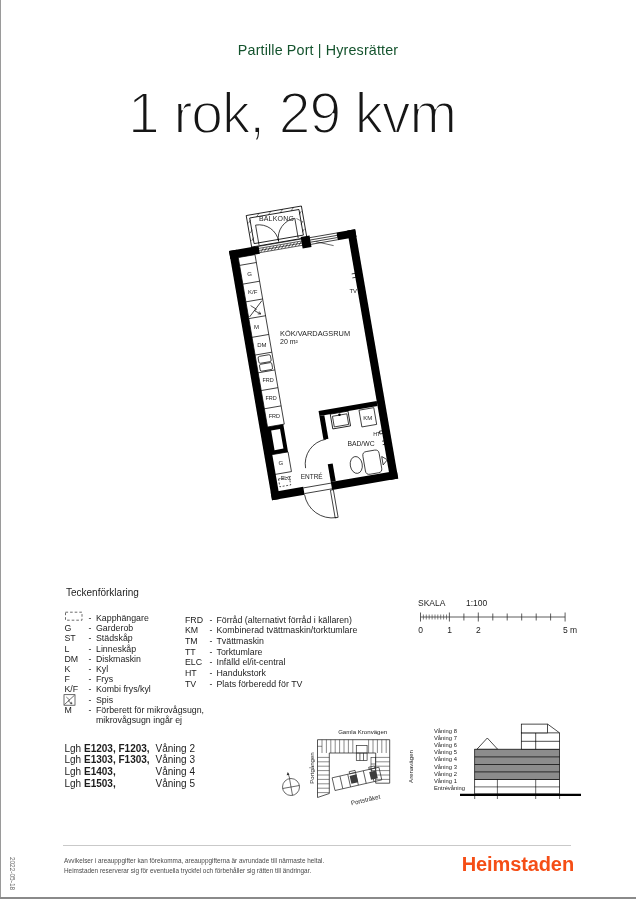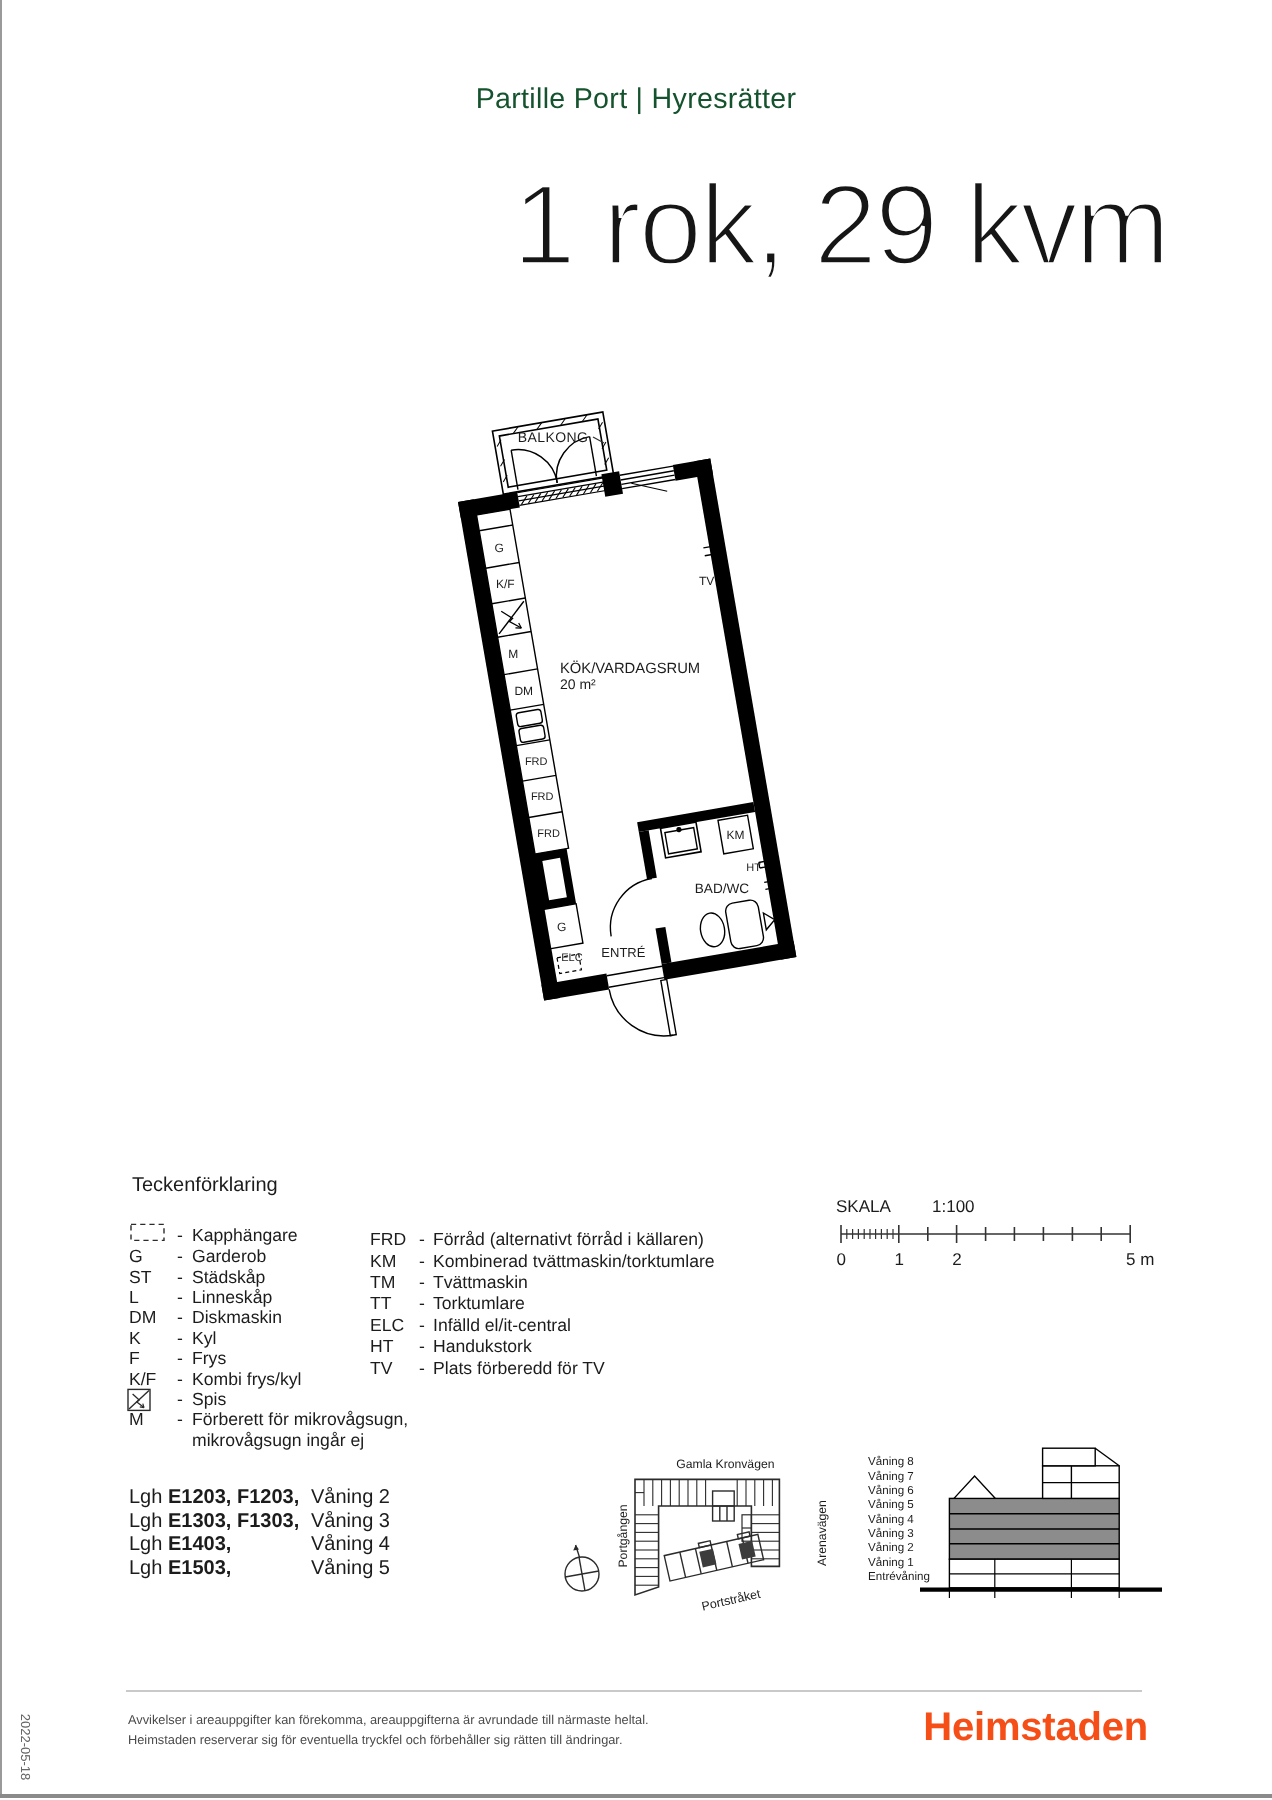--- a/index.html
+++ b/index.html
@@ -11,21 +11,21 @@
 </style>
 </head>
 <body>
 
 <div class="abs" style="left:0;top:0;width:1px;height:898px;background:#9a9a9a;"></div>
 
 <div class="abs" style="left:0;top:897px;width:636px;height:2px;background:#8a8a8a;"></div>
 
 <div class="abs" style="left:0;top:42px;width:636px;text-align:center;font-size:14.3px;color:#14532d;letter-spacing:0.15px;">Partille Port | Hyresrätter</div>
 
-<div class="abs" style="left:0;top:80px;width:584px;text-align:right;font-size:57px;color:#161616;-webkit-text-stroke:1.8px #fff;letter-spacing:-1.1px;">1 rok, 29 kvm</div>
+<div class="abs" style="left:0;top:80px;width:584px;text-align:center;font-size:57px;color:#161616;-webkit-text-stroke:1.8px #fff;letter-spacing:-1.1px;">1 rok, 29 kvm</div>
 
 <div class="abs" style="left:-18px;top:870px;width:60px;text-align:center;font-size:6.5px;color:#666;transform:rotate(90deg);">2022-05-18</div>
 
 <div class="abs" style="left:63px;top:845px;width:508px;height:1px;background:#c9c9c9;"></div>
 
 <div class="abs" style="left:64px;top:856px;font-size:6.4px;line-height:9.7px;color:#4a4a4a;">Avvikelser i areauppgifter kan förekomma, areauppgifterna är avrundade till närmaste heltal.<br>Heimstaden reserverar sig för eventuella tryckfel och förbehåller sig rätten till ändringar.</div>
 
 <div class="abs" style="left:274px;top:852.5px;width:300px;text-align:right;font-size:20px;font-weight:bold;color:#f54e16;letter-spacing:-0.1px;">Heimstaden</div>
 
 <svg width="636" height="900" viewBox="0 0 636 900">

